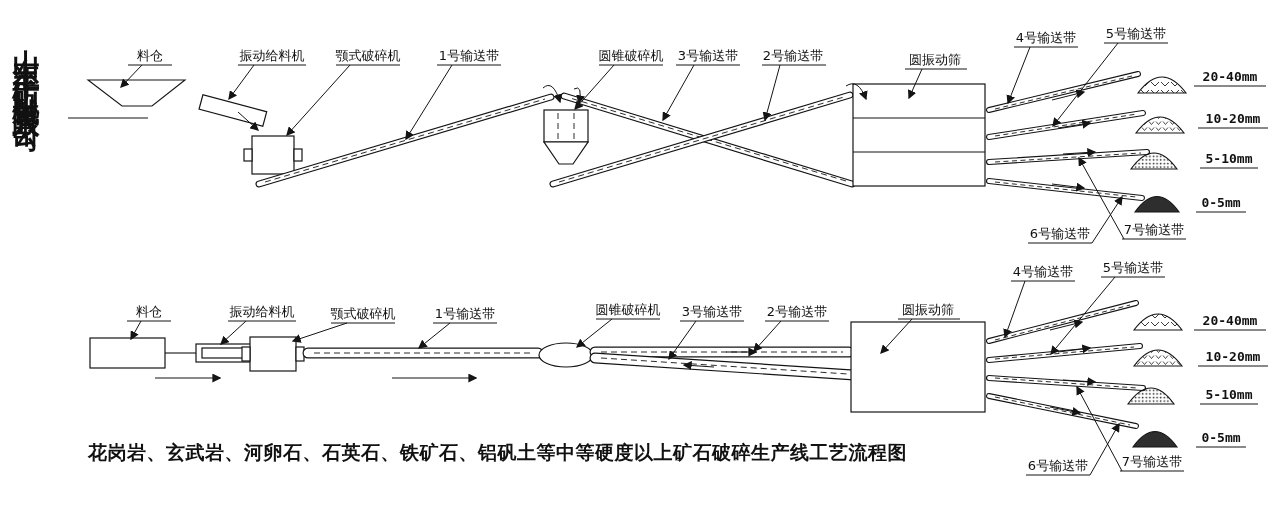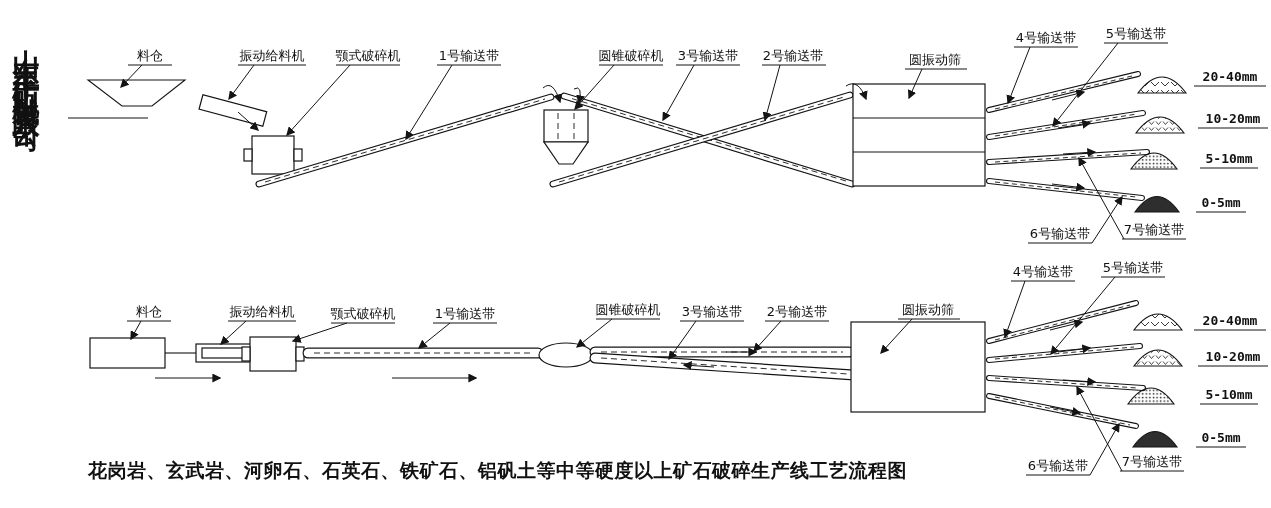--- a/index.html
+++ b/index.html
@@ -6,21 +6,21 @@
   html,body { background:#ffffff; }
   body { width:1271px; height:508px; overflow:hidden; font-family:"DejaVu Sans",sans-serif; }
   #stage { position:relative; width:1271px; height:508px; background:#fff; }
   #company {
     position:absolute; left:8px; top:28px; height:430px;
     writing-mode:vertical-rl; text-orientation:upright;
     font-family:"DejaVu Sans",sans-serif; font-weight:bold;
     font-size:27px; letter-spacing:7px; color:#111;
   }
   #caption {
-    position:absolute; left:88px; top:458px;
+    position:absolute; left:88px; top:440px;
     font-family:"DejaVu Sans",sans-serif; font-weight:bold;
     font-size:19px; letter-spacing:.5px; color:#111; white-space:nowrap;
   }
   svg.diagram { position:absolute; left:0; top:0; }
   .lbl { font-family:"DejaVu Sans",sans-serif; font-size:13px; fill:#111; }
   .mm  { font-family:"DejaVu Sans Mono",monospace; font-size:13px; font-weight:bold; fill:#111; }
   .ln  { stroke:#141414; stroke-width:1.1; fill:none; }
   .eqf { stroke:#141414; stroke-width:1.2; fill:#fff; }
   .ld  { stroke:#141414; stroke-width:1;   fill:none; }
   .dash  { stroke:#141414; stroke-width:.9; stroke-dasharray:6 4; fill:none; }

